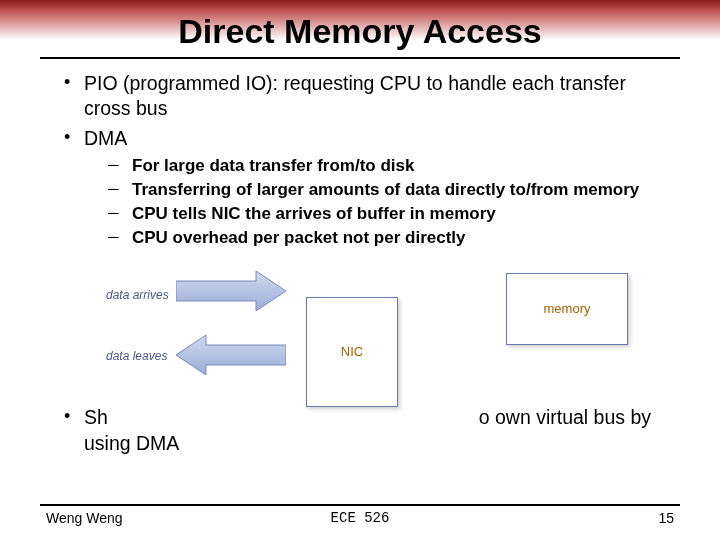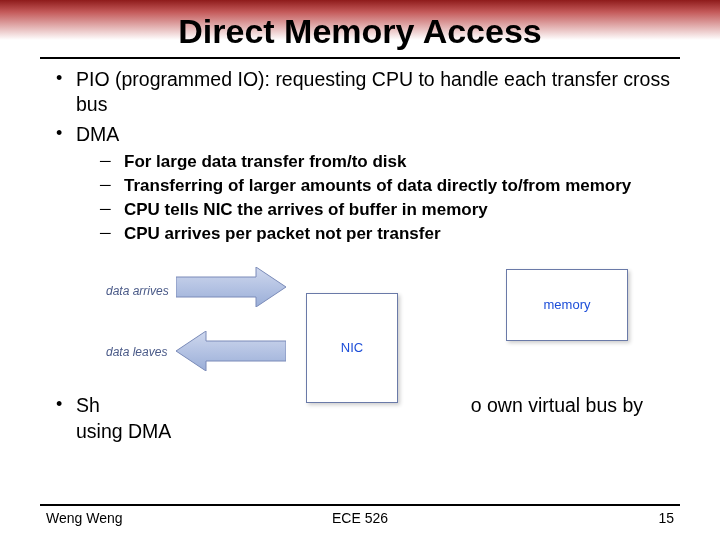--- a/index.html
+++ b/index.html
@@ -32,21 +32,21 @@
     margin: 0 40px 8px 40px;
   }
   .content {
     padding: 0 46px;
     font-size: 19.5px;
     line-height: 1.3;
   }
   .bullets {
     list-style: none;
     padding: 0;
-    margin: 4px;
+    margin: 12px;
   }
   .bullets > li {
     position: relative;
     padding-left: 26px;
     margin-bottom: 4px;
   }
   .bullets > li::before {
     content: "•";
     position: absolute;
     left: 6px;
@@ -104,21 +104,21 @@
   .arrow-left  { left: 70px; top: 72px; }
   .box {
     position: absolute;
     background: #fff;
     border: 1px solid #6a7aa8;
     box-shadow: 2px 2px 4px rgba(0,0,0,0.2);
     display: flex;
     align-items: center;
     justify-content: center;
     font-size: 13px;
-    color: #1d4ed8;
+    color: #a16207;
   }
   .box-nic    { left: 200px; top: 6px;  width: 90px;  height: 108px; margin-top: 28px; }
   .box-mem    { left: 400px; top: 10px; width: 120px; height: 70px; }
   .footer-rule {
     border: none;
     border-top: 2px solid #000;
     margin: 0 40px;
     position: absolute;
     bottom: 34px;
     left: 0;
@@ -127,41 +127,41 @@
   }
   .footer {
     position: absolute;
     bottom: 10px;
     left: 0;
     right: 0;
     height: 20px;
     font-size: 14px;
   }
   .footer-left   { position: absolute; left: 46px; }
-  .footer-center { position: absolute; left: 0; right: 0; text-align: center; }
+  .footer-center { position: absolute; left: 0; right: 0; text-align: center; font-family: Liberation Mono, monospace; }
   .footer-right  { position: absolute; right: 46px; }
 </style>
 </head>
 <body>
 
 <div class="slide">
 
   <div class="title">Direct Memory Access</div>
   <hr class="title-rule">
 
   <div class="content">
     <ul class="bullets">
       <li>PIO (programmed IO): requesting CPU to handle each transfer cross bus</li>
       <li>
         <span>DMA</span>
         <ul class="sub-bullets">
           <li>For large data transfer from/to disk</li>
           <li>Transferring of larger amounts of data directly to/from memory</li>
           <li>CPU tells NIC the arrives of buffer in memory</li>
-          <li>CPU arrives per packet not per transfer</li>
+          <li>CPU overhead per packet not per directly</li>
         </ul>
       </li>
     </ul>
 
     <div class="figure">
       <div class="label-arrives">data arrives</div>
       <div class="label-leaves">data leaves</div>
 
       <div class="arrow arrow-right">
         <svg viewBox="0 0 110 40">

